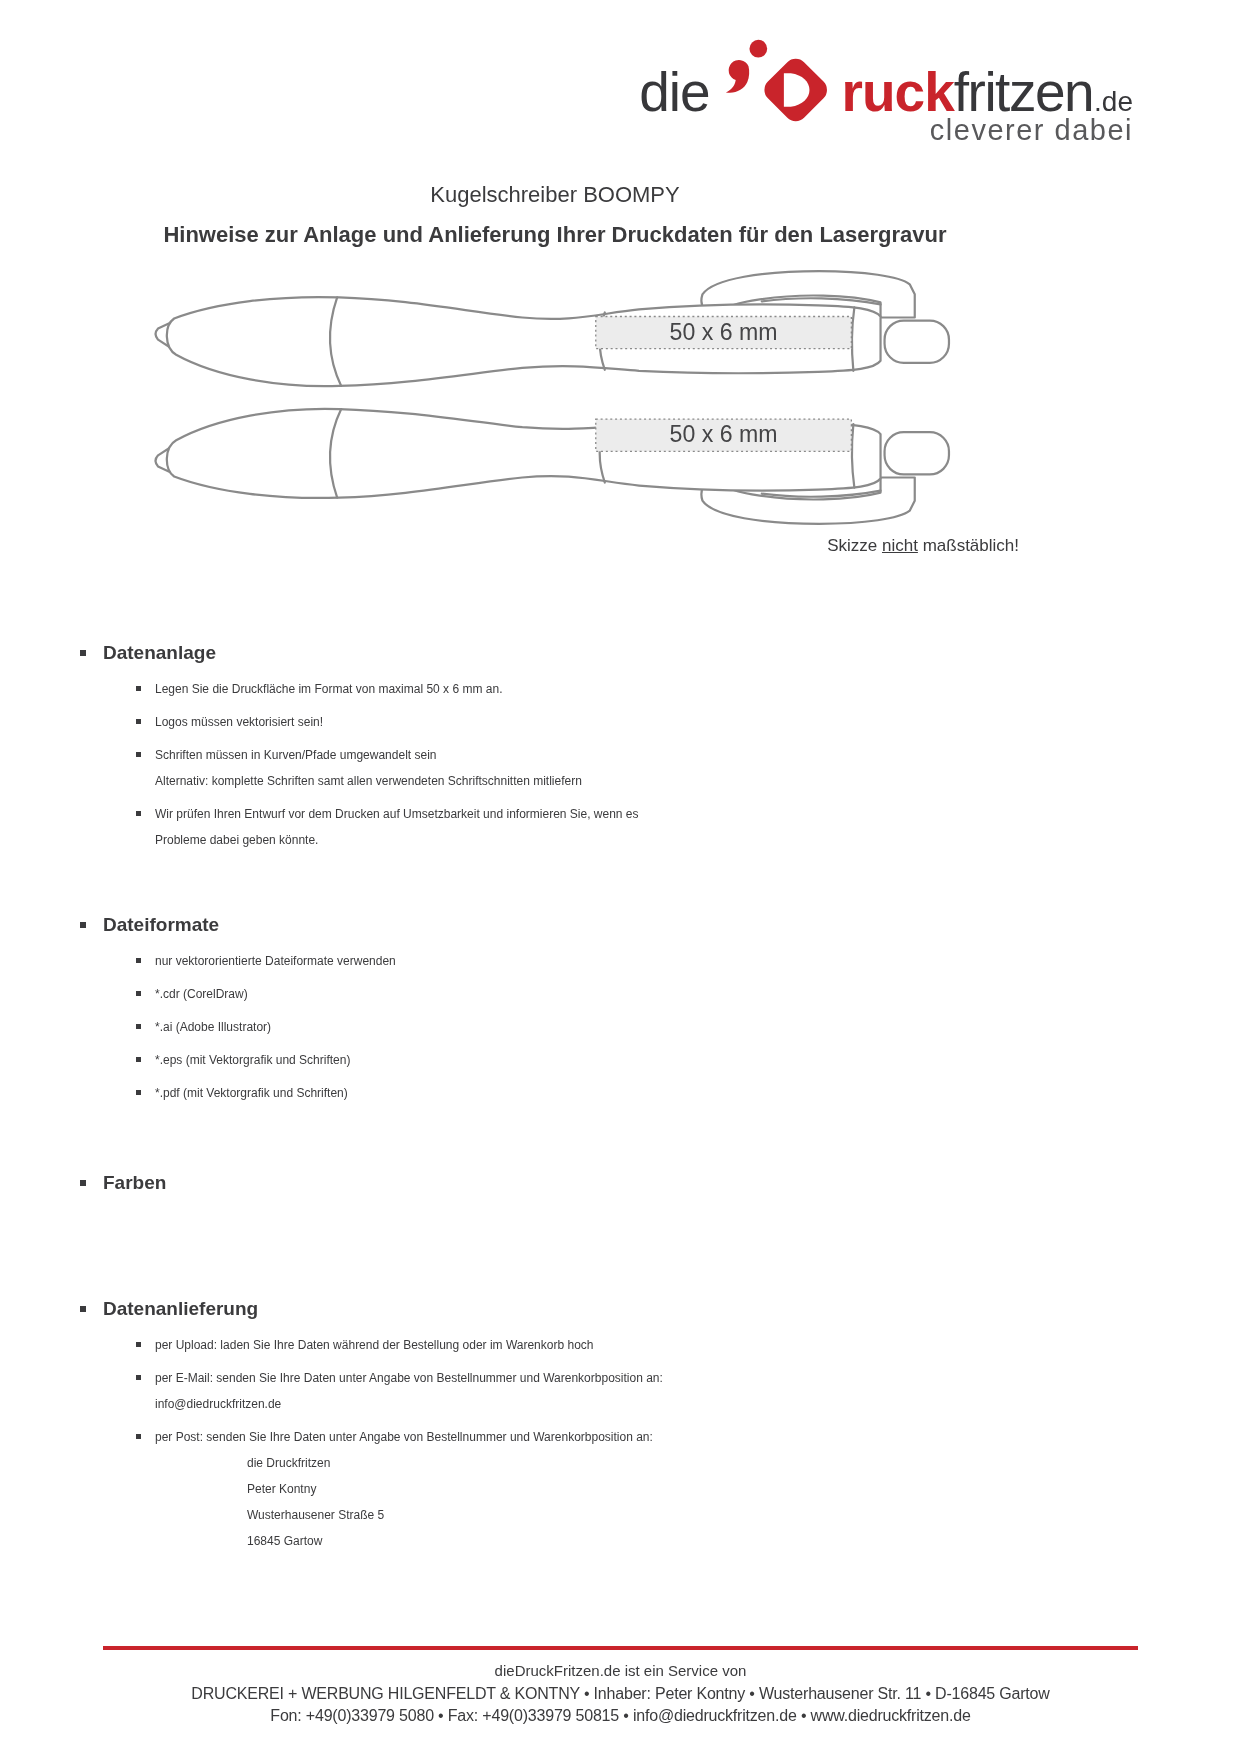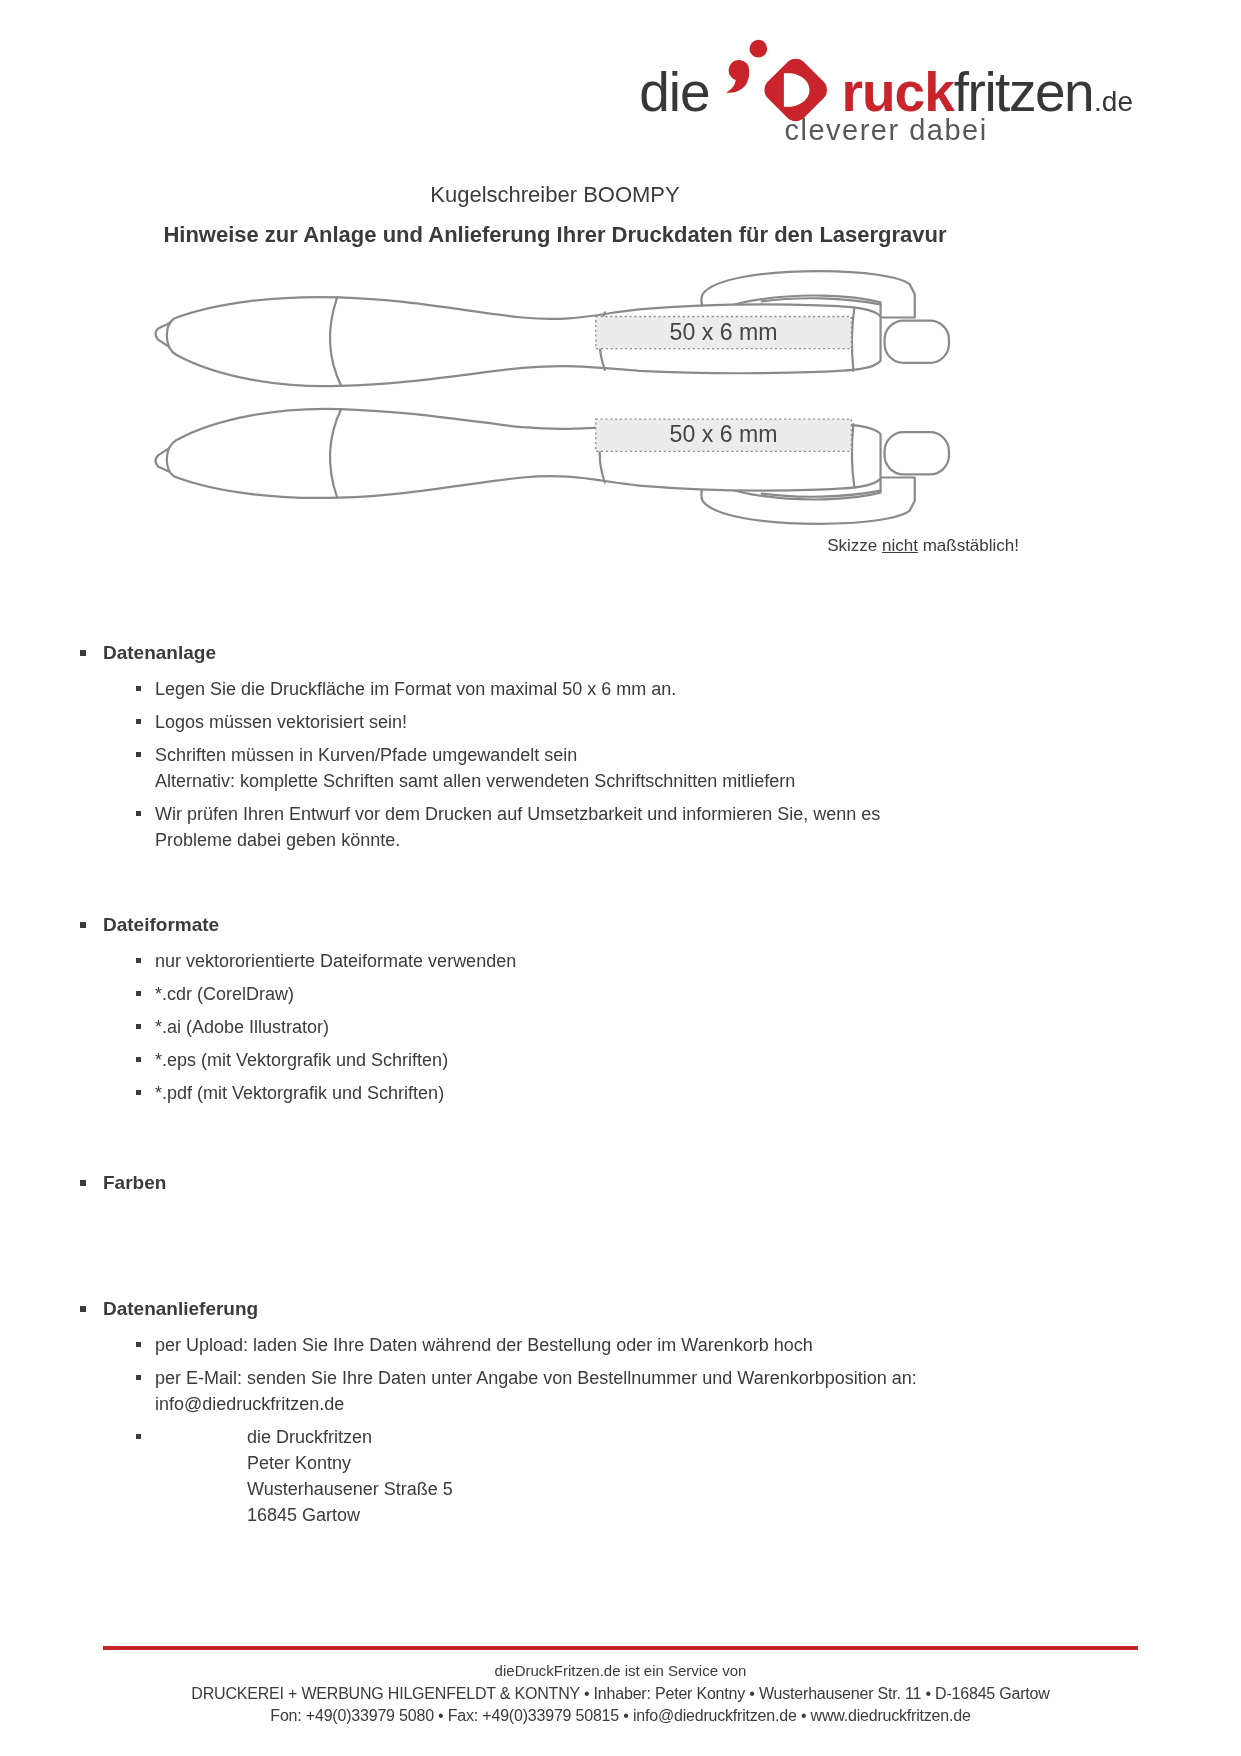--- a/index.html
+++ b/index.html
@@ -4,21 +4,21 @@
 <style>
   html,body{margin:0;padding:0;}
   body{
     width:1241px;height:1756px;background:#ffffff;
     font-family:"Liberation Sans", sans-serif;color:#3b3b3d;
     position:relative;overflow:hidden;
   }
   .page{position:absolute;inset:0;background:#fff;}
 
   
-  .logo{position:absolute;top:38px;right:108px;display:flex;flex-direction:column;align-items:center;}
+  .logo{position:absolute;top:38px;right:108px;display:flex;flex-direction:column;align-items:flex-end;}
   .logo-row{display:flex;align-items:flex-end;line-height:1;}
   .logo-die{font-size:55px;color:#37373a;letter-spacing:-1px;}
   .logo-mark{margin:0 5px -16px 9px;}
   .logo-ruck{font-size:55px;font-weight:bold;color:#c9242b;letter-spacing:-1px;}
   .logo-fritzen{font-size:55px;color:#37373a;letter-spacing:-1.5px;}
   .logo-de{font-size:28px;color:#37373a;padding-bottom:4px;padding-left:1px;}
   .logo-tagline{font-size:29px;color:#59595b;letter-spacing:1.5px;margin-top:-6px;}
 
   
   .titles{position:absolute;left:0;top:0;width:1110px;text-align:center;}
@@ -32,21 +32,21 @@
 
   
   .section{position:absolute;left:80px;width:1060px;}
   .sec-head{display:flex;align-items:flex-start;}
   .sq{width:6px;height:6px;background:#3b3b3d;flex:0 0 auto;}
   .sec-head .sq{margin-top:8px;}
   .sec-title{font-size:19px;font-weight:bold;margin-left:17px;line-height:22px;}
   ul.items{list-style:none;margin:12px 0 0 0;padding:0 0 0 56px;}
   ul.items li{display:flex;align-items:flex-start;margin-bottom:7px;}
   ul.items .sq{width:5px;height:5px;margin-top:10px;}
-  ul.items .txt{margin-left:14px;font-size:18px;line-height:26px;}
+  ul.items .txt{margin-left:14px;font-size:12px;line-height:26px;}
   .addr{margin-left:92px;}
 
   
   .footer-rule{position:absolute;left:103px;top:1646px;width:1035px;height:4px;background:#c9242b;}
   .footer{position:absolute;left:0;top:1660px;width:1241px;text-align:center;line-height:22.5px;color:#3b3b3d;}
   .footer .f1{font-size:15px;}
   .footer .f2,.footer .f3{font-size:16px;letter-spacing:-0.2px;}
 
   svg text{font-family:"Liberation Sans", sans-serif;}
 </style>
@@ -182,20 +182,21 @@
           <span class="sq"></span>
         <div class="txt">per Upload: laden Sie Ihre Daten während der Bestellung oder im Warenkorb hoch</div>
         </li>
       <li>
           <span class="sq"></span>
         <div class="txt"><span>per E-Mail: senden Sie Ihre Daten unter Angabe von Bestellnummer und Warenkorbposition an:</span><br><span>info@diedruckfritzen.de</span></div>
         </li>
       <li>
           <span class="sq"></span>
         <div class="txt">
+          <span>per Post: senden Sie Ihre Daten unter Angabe von Bestellnummer und Warenkorbposition an:</span>
           <div class="addr">
             <div>die Druckfritzen</div>
             <div>Peter Kontny</div>
             <div>Wusterhausener Straße 5</div>
             <div>16845 Gartow</div>
           </div>
         </div>
         </li>
     </ul>
   </div>

